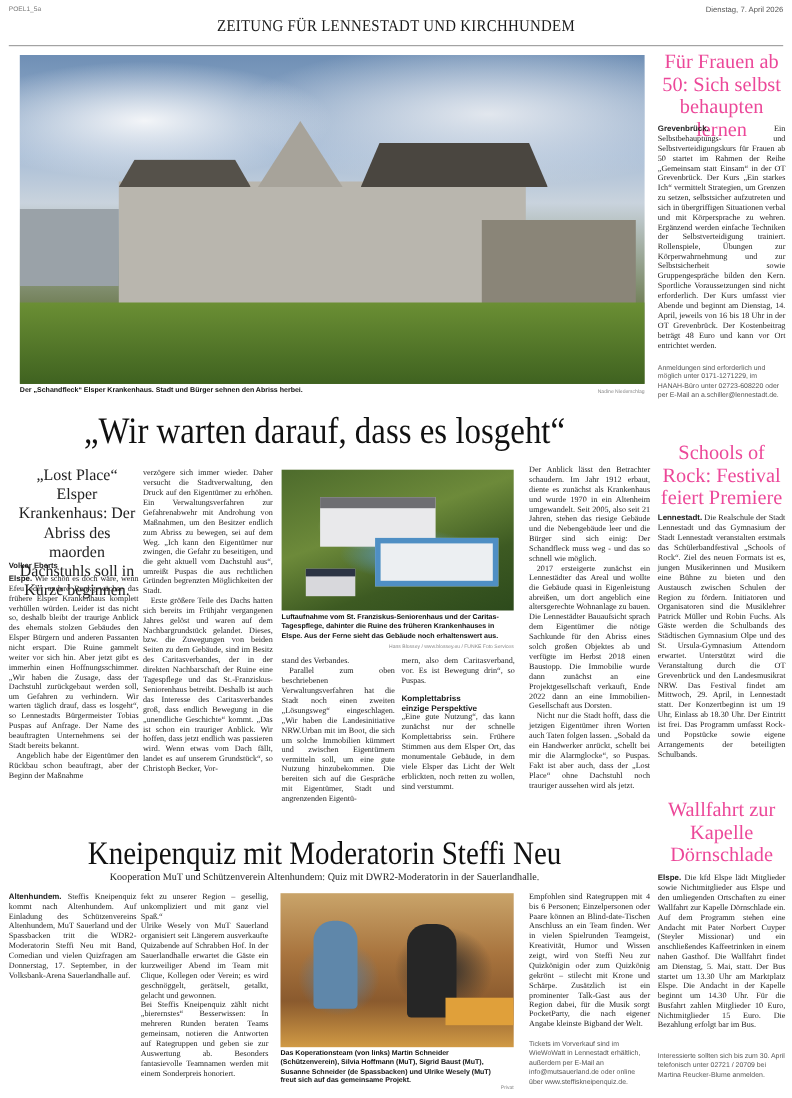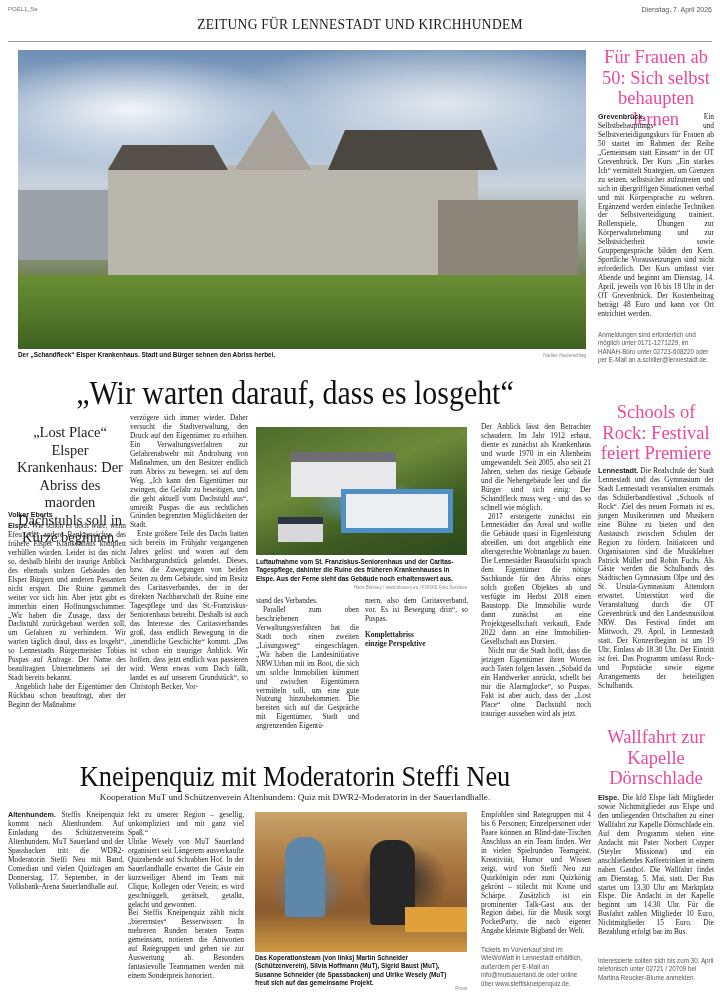--- a/index.html
+++ b/index.html
@@ -13,21 +13,21 @@
   .hdr-date { right: 8px; top: 6px; font: 7px "Liberation Sans", sans-serif; color: #555; }
   .hdr-title { left: 0; width: 720px; top: 16px; text-align: center; font: 15px "Liberation Serif", serif; letter-spacing: 0.3px; transform: scaleX(0.9); }
   .hdr-rule { left: 8px; right: 8px; top: 41px; height: 1px; background: #999; }
 
   
   .txt { font-family: "Liberation Serif", serif; font-size: 7.4px; line-height: 8.95px; text-align: justify; hyphens: auto; color: #222; }
   .txt p { text-indent: 0; }
   .txt p.ind { text-indent: 7px; }
   .txt b.loc { font-family: "Liberation Sans", sans-serif; font-weight: bold; font-size: 7.2px; }
   .note { font-family: "Liberation Sans", sans-serif; font-size: 6.3px; line-height: 8.4px; color: #555; text-align: left; }
-  .subh { font-family: Liberation Serif, serif; font-weight: bold; font-size: 7.4px; line-height: 9px; margin-top: 6px; }
+  .subh { font-family: Liberation Sans, sans-serif; font-weight: bold; font-size: 7.4px; line-height: 9px; margin-top: 6px; }
   .byline { font-family: "Liberation Sans", sans-serif; font-weight: bold; font-size: 7px; }
 
   .caption { font-family: "Liberation Sans", sans-serif; font-weight: bold; font-size: 6.4px; line-height: 8.4px; color: #111; }
   .credit { font-family: "Liberation Sans", sans-serif; font-size: 4.6px; color: #888; text-align: right; }
 
   .side-h { font-family: "Liberation Serif", serif; font-size: 18.5px; line-height: 20.5px; text-align: center; color: #ec4899; }
   .main-h { font-family: "Liberation Serif", serif; font-size: 34px; line-height: 38px; text-align: center; color: #111; transform: scaleX(0.88); }
   .teaser { font-family: "Liberation Serif", serif; font-size: 14.5px; line-height: 17.5px; text-align: center; color: #222; }
   .deck { font-family: "Liberation Serif", serif; font-size: 9.2px; text-align: center; color: #222; }
 
@@ -76,21 +76,21 @@
 <div class="abs main-h" style="left:0; top:374px; width:590px;">„Wir warten darauf, dass es losgeht“</div>
 
 <div class="abs teaser" style="left:14px; top:424px; width:112px;">„Lost Place“ Elsper Krankenhaus: Der Abriss des maorden Dachstuhls soll in Kürze beginnen.</div>
 <div class="abs byline" style="left:8px; top:511px; width:118px;">Volker Eberts</div>
 
 <div class="abs txt" style="left:8px; top:522px; width:118px;">
   <p><b class="loc">Elspe.</b> <span>Wie schön es doch wäre, wenn Efeu oder andere Rankgewächse das frühere Elsper Krankenhaus komplett verhüllen würden. Leider ist das nicht so, deshalb bleibt der traurige Anblick des ehemals stolzen Gebäudes den Elsper Bürgern und anderen Passanten nicht erspart. Die Ruine gammelt weiter vor sich hin. Aber jetzt gibt es immerhin einen Hoffnungsschimmer. „Wir haben die Zusage, dass der Dachstuhl zurückgebaut werden soll, um Gefahren zu verhindern. Wir warten täglich drauf, dass es losgeht“, so Lennestadts Bürgermeister Tobias Puspas auf Anfrage. Der Name des beauftragten Unternehmens sei der Stadt bereits bekannt.</span></p>
   <p class="ind">Angeblich habe der Eigentümer den Rückbau schon beauftragt, aber der Beginn der Maßnahme</p>
 </div>
 
-<div class="abs txt" style="left:130px; top:414px; width:118px;">
+<div class="abs txt" style="left:130px; top:426px; width:118px;">
   <p>verzögere sich immer wieder. Daher versucht die Stadtverwaltung, den Druck auf den Eigentümer zu erhöhen. Ein Verwaltungsverfahren zur Gefahrenabwehr mit Androhung von Maßnahmen, um den Besitzer endlich zum Abriss zu bewegen, sei auf dem Weg. „Ich kann den Eigentümer nur zwingen, die Gefahr zu beseitigen, und die geht aktuell vom Dachstuhl aus“, umreißt Puspas die aus rechtlichen Gründen begrenzten Möglichkeiten der Stadt.</p>
   <p class="ind">Erste größere Teile des Dachs hatten sich bereits im Frühjahr vergangenen Jahres gelöst und waren auf dem Nachbargrundstück gelandet. Dieses, bzw. die Zuwegungen von beiden Seiten zu dem Gebäude, sind im Besitz des Caritasverbandes, der in der direkten Nachbarschaft der Ruine eine Tagespflege und das St.-Franziskus-Seniorenhaus betreibt. Deshalb ist auch das Interesse des Caritasverbandes groß, dass endlich Bewegung in die „unendliche Geschichte“ kommt. „Das ist schon ein trauriger Anblick. Wir hoffen, dass jetzt endlich was passieren wird. Wenn etwas vom Dach fällt, landet es auf unserem Grundstück“, so Christoph Becker, Vor-</p>
 </div>
 
 <div class="abs photo ph-aerial" style="left:256px; top:427px; width:211px; height:128px;">
   <div class="bldg" style="left:35px; top:25px; width:105px; height:45px; background:#e9e9eb; border-top:10px solid #6e6e72;"></div>
   <div class="bldg" style="left:85px; top:62px; width:112px; height:44px; background:#eceff2; border:5px solid #4f8fc4;"></div>
   <div class="bldg" style="left:22px; top:90px; width:45px; height:25px; background:#d8d8dc; border-top:7px solid #2c3444;"></div>
 </div>
 <div class="abs caption" style="left:256px; top:558px; width:211px;">Luftaufnahme vom St. Franziskus-Seniorenhaus und der Caritas-Tagespflege, dahinter die Ruine des früheren Krankenhauses in Elspe. Aus der Ferne sieht das Gebäude noch erhaltenswert aus.</div>
@@ -100,20 +100,21 @@
   <p>stand des Verbandes.</p>
   <p class="ind">Parallel zum oben beschriebenen Verwaltungsverfahren hat die Stadt noch einen zweiten „Lösungsweg“ eingeschlagen. „Wir haben die Landesinitiative NRW.Urban mit im Boot, die sich um solche Immobilien kümmert und zwischen Eigentümern vermitteln soll, um eine gute Nutzung hinzubekommen. Die bereiten sich auf die Gespräche mit Eigentümer, Stadt und angrenzenden Eigentü-</p>
 </div>
 
 <div class="abs txt" style="left:365px; top:597px; width:103px;">
   <p>mern, also dem Caritasverband, vor. Es ist Bewegung drin“, so Puspas.</p>
   <div class="subh">
     <div>Komplettabriss</div>
     <div>einzige Perspektive</div>
   </div>
+  <p>„Eine gute Nutzung“, das kann zunächst nur der schnelle Komplettabriss sein. Frühere Stimmen aus dem Elsper Ort, das monumentale Gebäude, in dem viele Elsper das Licht der Welt erblickten, noch retten zu wollen, sind verstummt.</p>
 </div>
 
 <div class="abs txt" style="left:481px; top:423px; width:110px;">
   <p>Der Anblick lässt den Betrachter schaudern. Im Jahr 1912 erbaut, diente es zunächst als Krankenhaus und wurde 1970 in ein Altenheim umgewandelt. Seit 2005, also seit 21 Jahren, stehen das riesige Gebäude und die Nebengebäude leer und die Bürger sind sich einig: Der Schandfleck muss weg - und das so schnell wie möglich.</p>
   <p class="ind">2017 ersteigerte zunächst ein Lennestädter das Areal und wollte die Gebäude quasi in Eigenleistung abreißen, um dort angeblich eine altersgerechte Wohnanlage zu bauen. Die Lennestädter Bauaufsicht sprach dem Eigentümer die nötige Sachkunde für den Abriss eines solch großen Objektes ab und verfügte im Herbst 2018 einen Baustopp. Die Immobilie wurde dann zunächst an eine Projektgesellschaft verkauft, Ende 2022 dann an eine Immobilien-Gesellschaft aus Dorsten.</p>
   <p class="ind">Nicht nur die Stadt hofft, dass die jetzigen Eigentümer ihren Worten auch Taten folgen lassen. „Sobald da ein Handwerker anrückt, schellt bei mir die Alarmglocke“, so Puspas. Fakt ist aber auch, dass der „Lost Place“ ohne Dachstuhl noch trauriger aussehen wird als jetzt.</p>
 </div>
 
 <div class="abs side-h" style="left:598px; top:47px; width:116px;">Für Frauen ab 50: Sich selbst behaupten lernen</div>
 <div class="abs txt" style="left:598px; top:113px; width:116px;">

